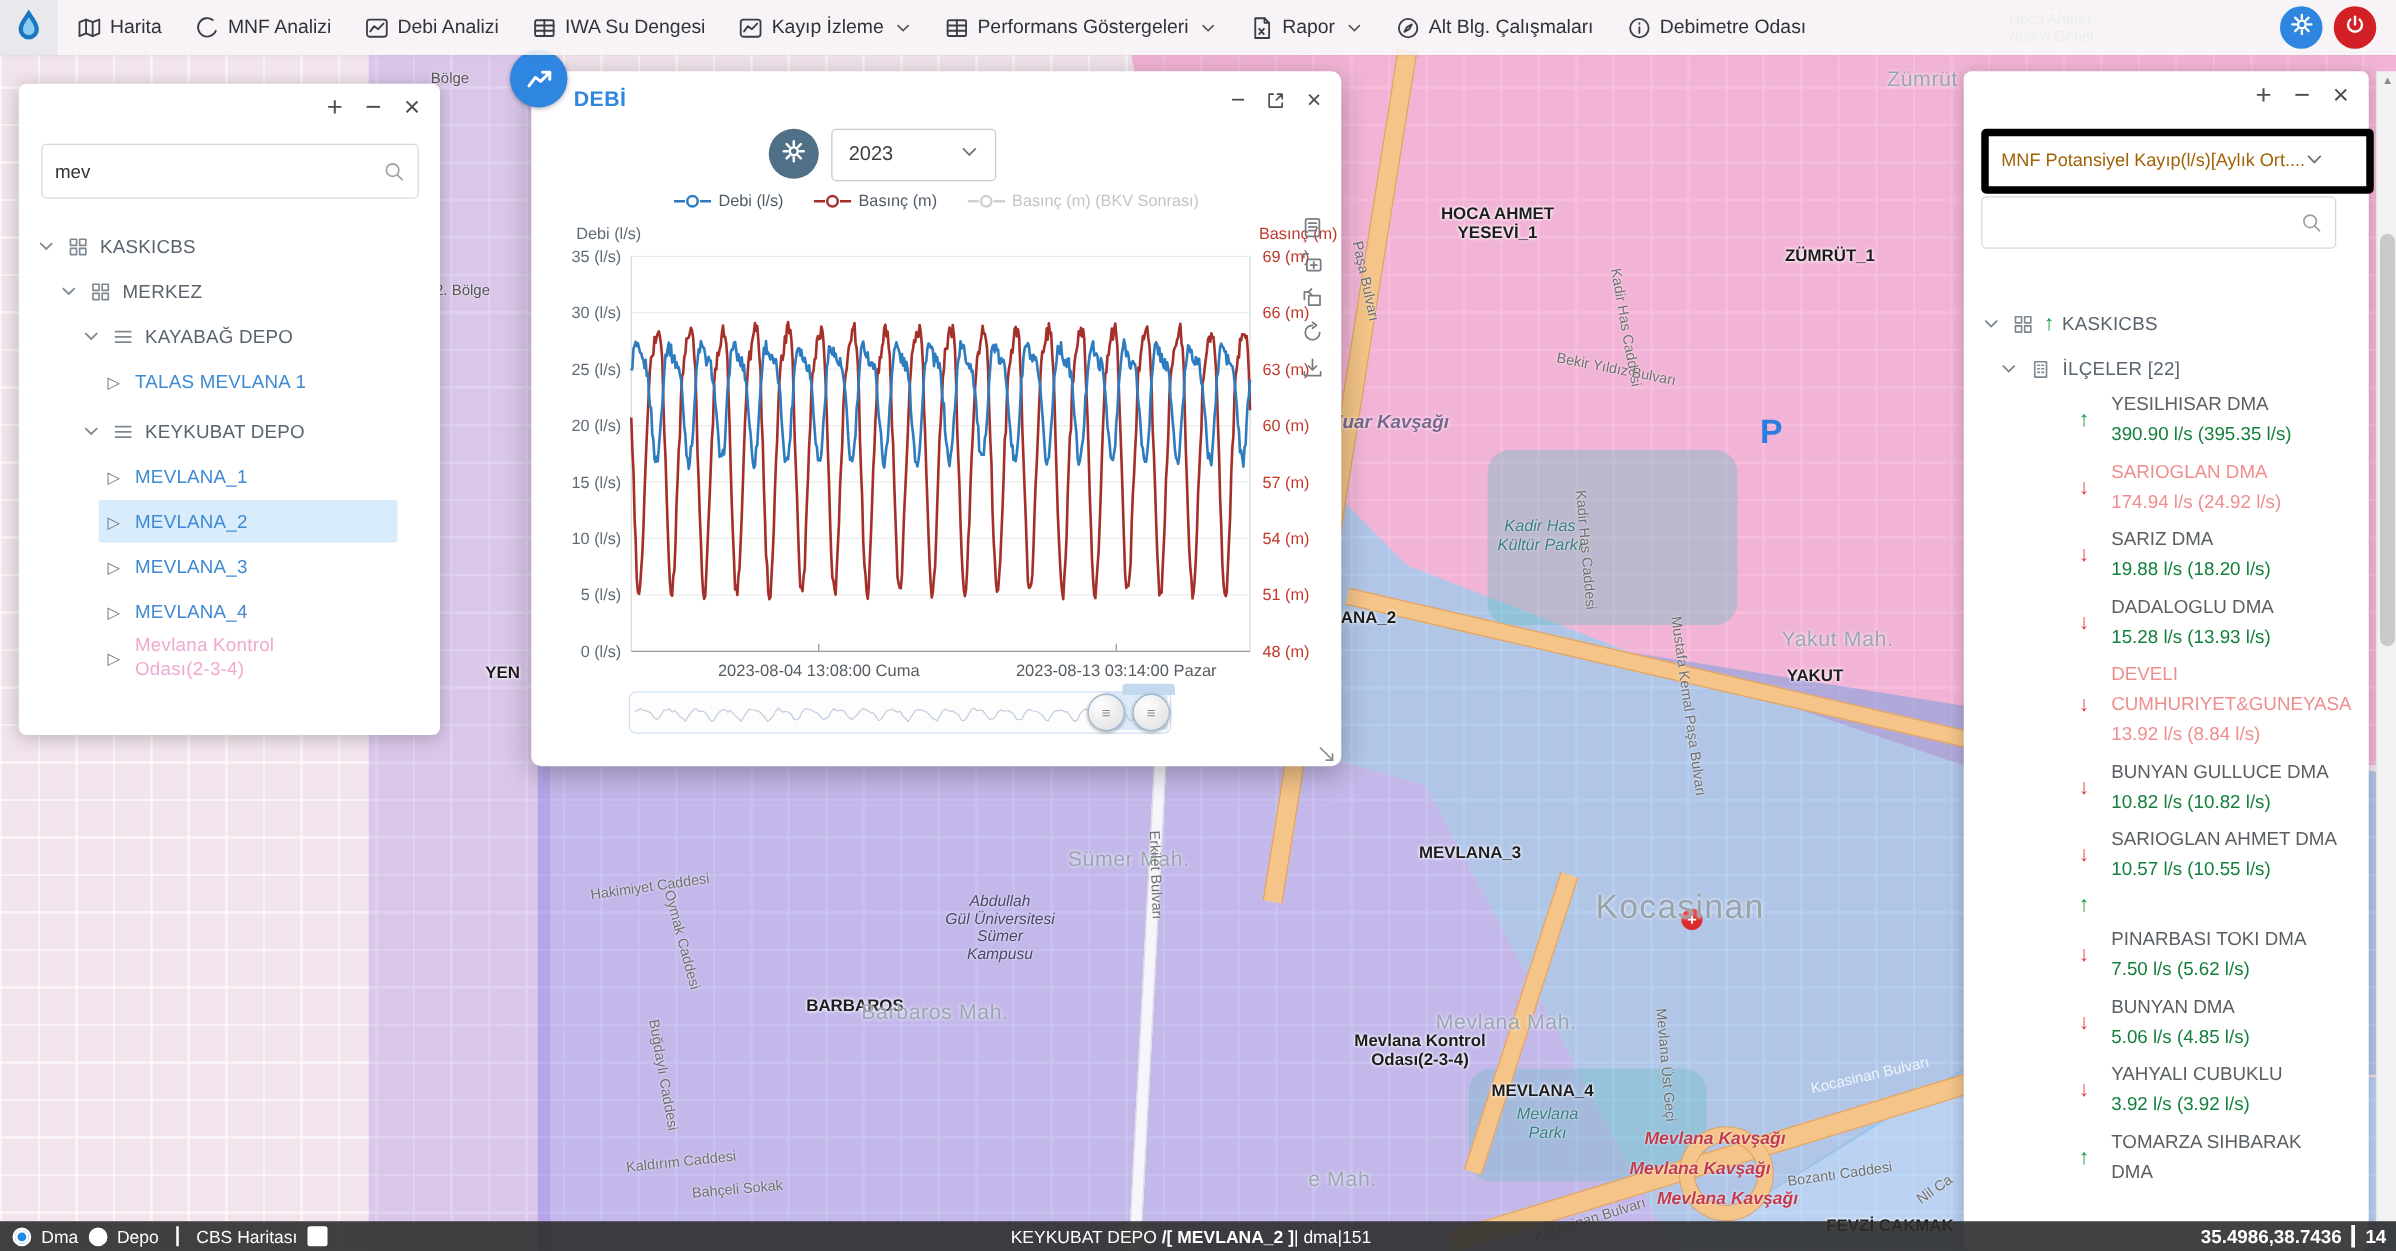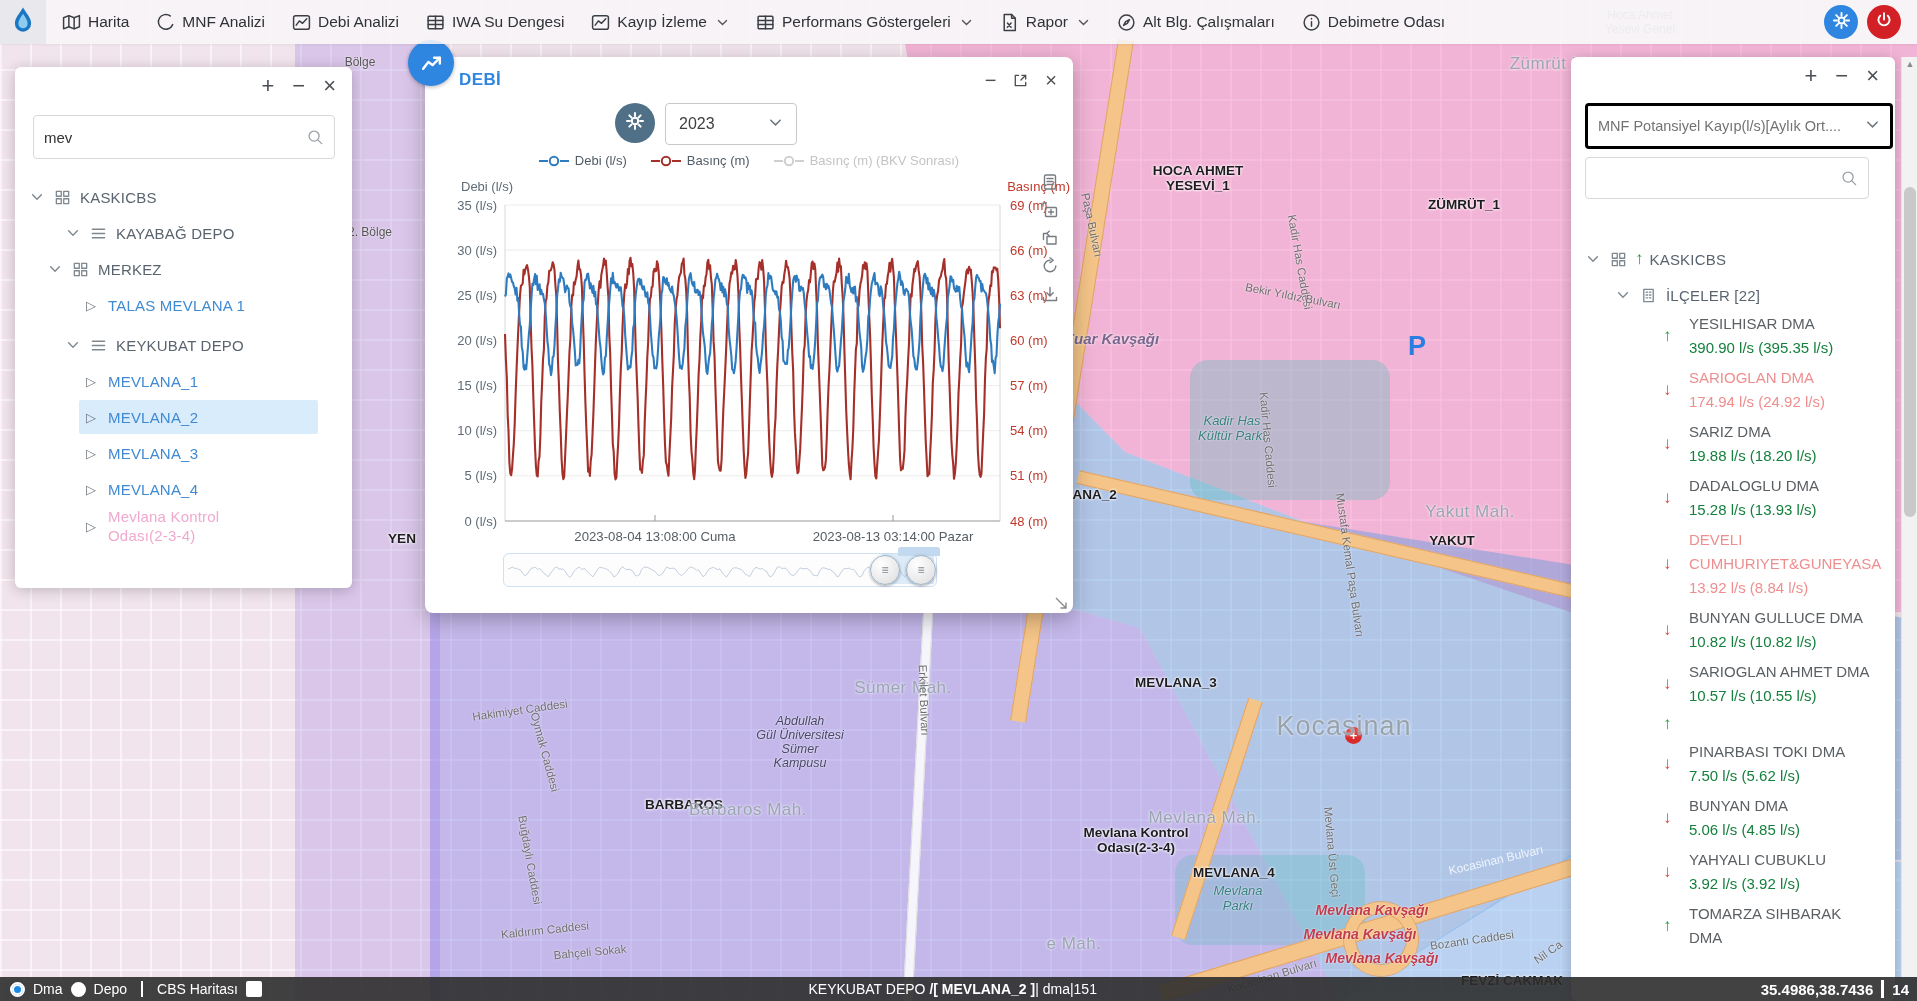--- a/index.html
+++ b/index.html
@@ -66,22 +66,22 @@
   .trow .caret{display:flex;width:16px;justify-content:center;}
   .trow .ticon{display:flex;margin-left:9px;}
   .trow .tlabel{margin-left:9px;font-size:15px;letter-spacing:.2px;}
   .t-group{color:#5a646e;}
   .t-link{color:#3f8ad2;}
   .t-muted{color:#f0a9cf;}
   .tri-glyph{font-size:13px;color:#6d757d;}
   .trow.sel::before{content:"";position:absolute;left:64px;right:34px;top:1px;bottom:1px;background:#d9ecfc;border-radius:2px;z-index:0;}
   .trow>*{position:relative;z-index:1;}
   
-  #metric-select{position:absolute;left:14px;top:46px;width:282px;height:40px;border:3px solid #000000;border-radius:4px;
-    display:flex;align-items:center;justify-content:space-between;padding:0 10px;font-size:14.5px;color:#737373;cursor:pointer;}
+  #metric-select{position:absolute;left:14px;top:46px;width:282px;height:40px;border:6px solid #000000;border-radius:4px;
+    display:flex;align-items:center;justify-content:flex-start;padding:0 10px;font-size:14.5px;color:#a16207;cursor:pointer;}
   #right-search{left:14px;top:100px;width:282px;height:40px;}
   #right-tree{position:absolute;left:0;top:184px;right:0;}
   #dma-list{position:absolute;left:0;top:252px;width:300px;}
   .dma-item{display:flex;align-items:center;padding:3px 0 3px 92px;cursor:pointer;}
   .dma-arrow{width:26px;font-size:17px;font-weight:700;flex:none;text-align:left;}
   .up{color:#1f9d3a;} .down{color:#e23c3c;}
   .dma-text{width:182px;}
   .dma-name{font-size:15px;color:#5a5f63;line-height:24px;}
   .dma-value{font-size:15px;color:#15803d;line-height:24px;}
   .dma-item.hl .dma-name,.dma-item.hl .dma-value{color:#ef8e8e;}
@@ -351,48 +351,48 @@
         <span class="ticon">
           <svg width="17" height="17" viewBox="0 0 18 18" fill="none" stroke="#7e8890" stroke-width="1.4" stroke-linecap="round" stroke-linejoin="round">
             <rect x="2.5" y="2.5" width="5.2" height="5.2"></rect>
             <rect x="10.3" y="2.5" width="5.2" height="5.2"></rect>
             <rect x="2.5" y="10.3" width="5.2" height="5.2"></rect>
             <rect x="10.3" y="10.3" width="5.2" height="5.2"></rect>
           </svg>
         </span>
         <span class="tlabel t-group">KASKICBS</span>
       </div>
-      <div class="trow" style="padding-left:50px;">
-        <span class="caret">
-          <svg width="14" height="14" viewBox="0 0 16 16" fill="none" stroke="#7e8890" stroke-width="1.6" stroke-linecap="round">
-            <polyline points="3,5.5 8,10.5 13,5.5"></polyline>
-          </svg>
-        </span>
-        <span class="ticon">
-          <svg width="17" height="17" viewBox="0 0 18 18" fill="none" stroke="#7e8890" stroke-width="1.4" stroke-linecap="round" stroke-linejoin="round">
-            <path d="M2.5 4.5 H15.5 M2.5 9 H15.5 M2.5 13.5 H15.5"></path>
-          </svg>
-        </span>
-        <span class="tlabel t-group">KAYABAĞ DEPO</span>
-      </div>
       <div class="trow" style="padding-left:32px;">
         <span class="caret">
           <svg width="14" height="14" viewBox="0 0 16 16" fill="none" stroke="#7e8890" stroke-width="1.6" stroke-linecap="round">
             <polyline points="3,5.5 8,10.5 13,5.5"></polyline>
           </svg>
         </span>
         <span class="ticon">
           <svg width="17" height="17" viewBox="0 0 18 18" fill="none" stroke="#7e8890" stroke-width="1.4" stroke-linecap="round" stroke-linejoin="round">
             <rect x="2.5" y="2.5" width="5.2" height="5.2"></rect>
             <rect x="10.3" y="2.5" width="5.2" height="5.2"></rect>
             <rect x="2.5" y="10.3" width="5.2" height="5.2"></rect>
             <rect x="10.3" y="10.3" width="5.2" height="5.2"></rect>
           </svg>
         </span>
         <span class="tlabel t-group">MERKEZ</span>
+      </div>
+      <div class="trow" style="padding-left:50px;">
+        <span class="caret">
+          <svg width="14" height="14" viewBox="0 0 16 16" fill="none" stroke="#7e8890" stroke-width="1.6" stroke-linecap="round">
+            <polyline points="3,5.5 8,10.5 13,5.5"></polyline>
+          </svg>
+        </span>
+        <span class="ticon">
+          <svg width="17" height="17" viewBox="0 0 18 18" fill="none" stroke="#7e8890" stroke-width="1.4" stroke-linecap="round" stroke-linejoin="round">
+            <path d="M2.5 4.5 H15.5 M2.5 9 H15.5 M2.5 13.5 H15.5"></path>
+          </svg>
+        </span>
+        <span class="tlabel t-group">KAYABAĞ DEPO</span>
       </div>
       <div class="trow" style="padding-left:68px;">
         <span class="caret tri-glyph">▷</span>
         <span class="tlabel t-link">TALAS MEVLANA 1</span>
       </div>
       <div class="trow gap" style="padding-left:50px;margin-top:4px;">
         <span class="caret">
           <svg width="14" height="14" viewBox="0 0 16 16" fill="none" stroke="#7e8890" stroke-width="1.6" stroke-linecap="round">
             <polyline points="3,5.5 8,10.5 13,5.5"></polyline>
           </svg>
@@ -607,21 +607,21 @@
           <svg width="17" height="17" viewBox="0 0 18 18" fill="none" stroke="#7e8890" stroke-width="1.4" stroke-linecap="round" stroke-linejoin="round">
             <rect x="2.5" y="2.5" width="5.2" height="5.2"></rect>
             <rect x="10.3" y="2.5" width="5.2" height="5.2"></rect>
             <rect x="2.5" y="10.3" width="5.2" height="5.2"></rect>
             <rect x="10.3" y="10.3" width="5.2" height="5.2"></rect>
           </svg>
         </span>
         <span class="dma-arrow up" style="margin-left:8px;width:auto;">↑</span>
         <span class="tlabel t-group" style="margin-left:6px;">KASKICBS</span>
       </div>
-      <div class="trow" style="padding-left:44px;">
+      <div class="trow" style="padding-left:28px;">
         <span class="caret">
           <svg width="14" height="14" viewBox="0 0 16 16" fill="none" stroke="#7e8890" stroke-width="1.6" stroke-linecap="round">
             <polyline points="3,5.5 8,10.5 13,5.5"></polyline>
           </svg>
         </span>
         <span class="ticon">
           <svg width="17" height="17" viewBox="0 0 18 18" fill="none" stroke="#7e8890" stroke-width="1.4" stroke-linecap="round" stroke-linejoin="round">
             <rect x="4" y="2.5" width="10" height="13"></rect>
             <path d="M6.5 5.5 h1.5 M10 5.5 h1.5 M6.5 8.5 h1.5 M10 8.5 h1.5 M6.5 11.5 h1.5 M10 11.5 h1.5"></path>
           </svg>

